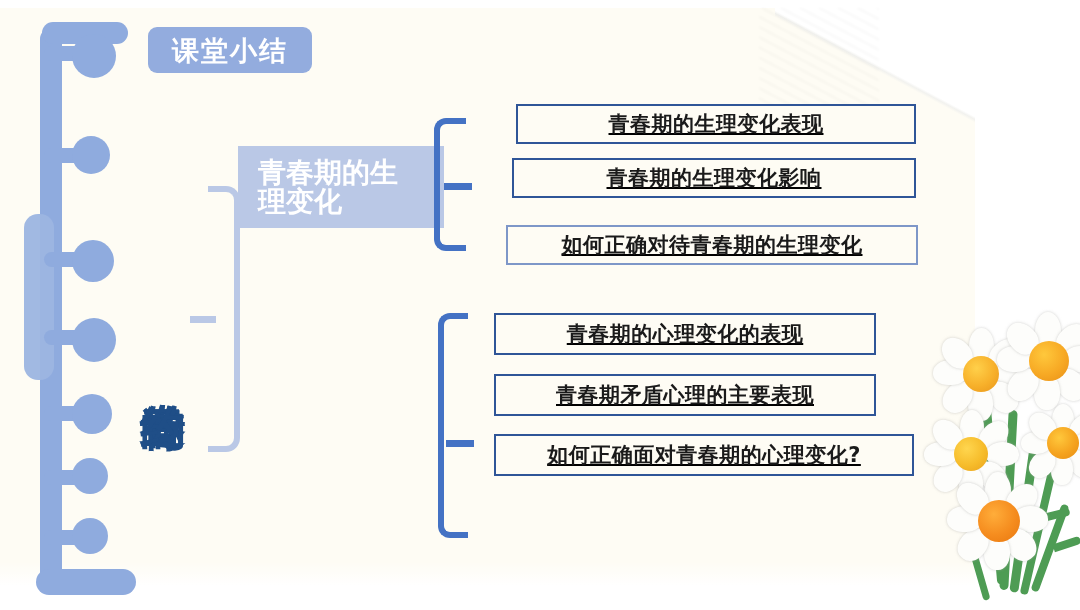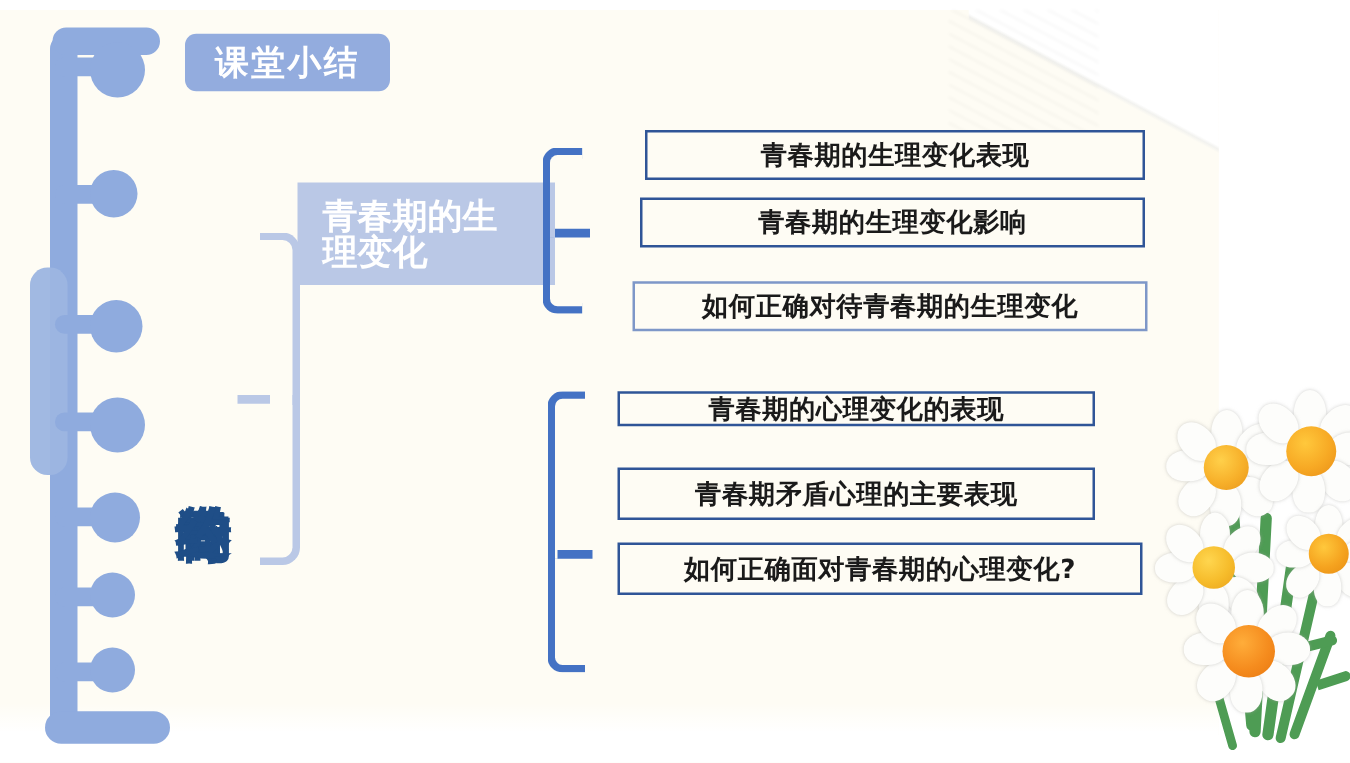--- a/index.html
+++ b/index.html
@@ -96,20 +96,21 @@
   }
   #node-physio{left:238px;top:146px;width:206px;height:82px;}
   #node-psych{left:246px;top:404px;width:200px;height:92px;}
 
   
   .leaf{
     position:absolute;background:#FEFCF4;
     border:2px solid #2F5597;
     display:flex;align-items:center;justify-content:center;
     box-sizing:border-box;
+    text-decoration:underline;
   }
   .leaf.soft{border-color:#7E97C8;}
   .leaf span{
     color:#1a1a1a;font-size:21px;font-weight:bold;letter-spacing:.5px;
     white-space:nowrap;
   }
   
   .bracket-light{
     position:absolute;border:6px solid #BAC8E6;
     border-left:none;background:transparent;box-sizing:border-box;
@@ -202,21 +203,21 @@
   </div>
   <div class="leaf soft" style="left:506px;top:225px;width:412px;height:40px;">
     <span>如何正确对待青春期的生理变化</span>
   </div>
 
 
   <div class="stub-dark" style="left:446px;top:440px;width:28px;height:7px;"></div>
   <div class="bracket-dark" style="left:468px;top:313px;width:30px;height:134px;border-top-right-radius:12px;border-bottom:none;transform:scaleX(-1);transform-origin:left center;"></div>
   <div class="bracket-dark" style="left:468px;top:440px;width:30px;height:98px;border-bottom-right-radius:12px;border-top:none;transform:scaleX(-1);transform-origin:left center;"></div>
 
-  <div class="leaf" style="left:494px;top:313px;width:382px;height:28px;">
+  <div class="leaf" style="left:494px;top:313px;width:382px;height:42px;">
     <span>青春期的心理变化的表现</span>
   </div>
   <div class="leaf" style="left:494px;top:374px;width:382px;height:42px;">
     <span>青春期矛盾心理的主要表现</span>
   </div>
   <div class="leaf" style="left:494px;top:434px;width:420px;height:42px;">
     <span>如何正确面对青春期的心理变化?</span>
   </div>
 
   <div class="flowers">

